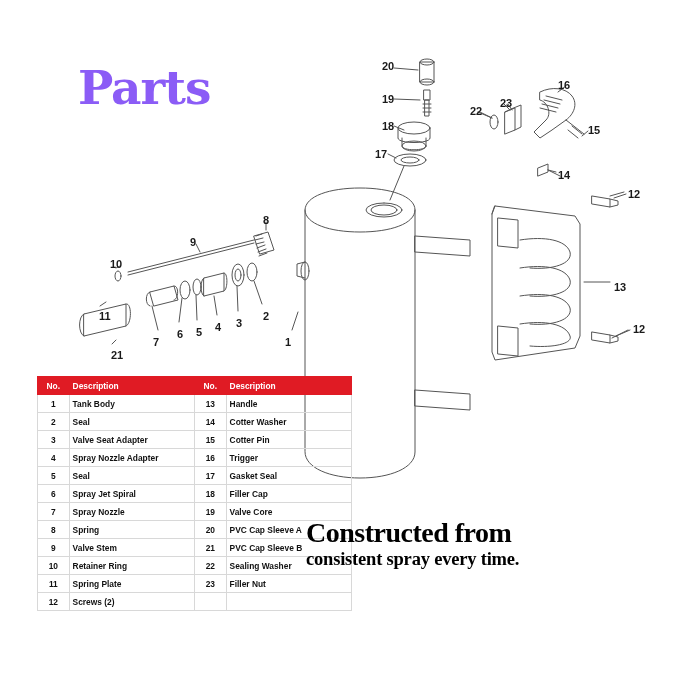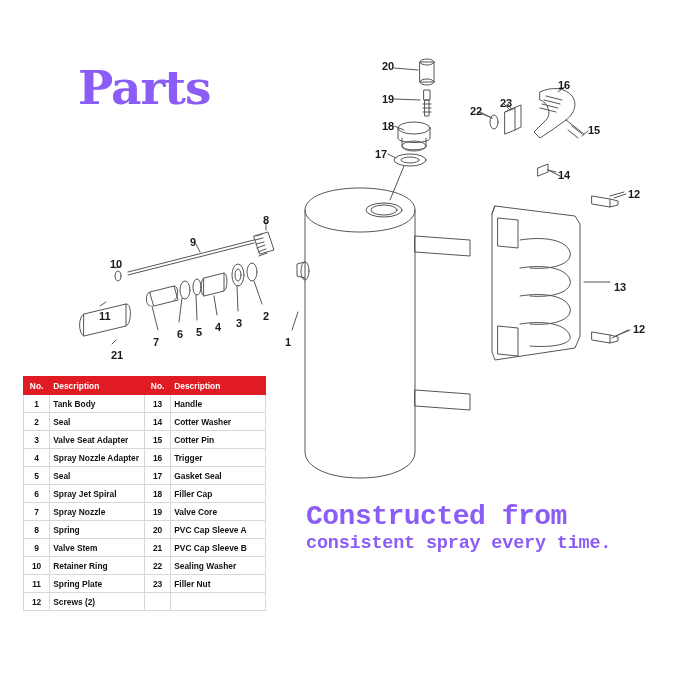--- a/index.html
+++ b/index.html
@@ -28,22 +28,22 @@
     position:absolute;
     font-family:"Liberation Sans", sans-serif;
     font-size:11px;
     font-weight:bold;
     color:#1a1a1a;
     white-space:nowrap;
   }
 
   
   #parts-table{
-    position:absolute;left:23px;top:376px;
-    width:243px;
+    position:absolute;left:37px;top:376px;
+    width:315px;
     border-collapse:collapse;
     font-size:8.4px;
     color:#111;
   }
   #parts-table td,#parts-table th{
     border:1px solid #d8d8d8;
     padding:2px 3px;
     height:13px;
     line-height:12px;
   }
@@ -59,23 +59,23 @@
     text-align:center;
     font-weight:bold;
     width:22px;
   }
   #parts-table th.no{text-align:center;width:22px;}
   #parts-table td.desc{font-weight:bold;width:108px;}
   #parts-table td.empty{border:1px solid #d8d8d8;background:#fff;}
 
   
   #promo{
-    position:absolute;left:306px;top:502px;width:390px;
-    color:#8b5cf6;
-    font-family:Liberation Mono, monospace;
+    position:absolute;left:306px;top:518px;width:390px;
+    color:#000000;
+    font-family:Liberation Serif, serif;
     font-weight:bold;
   }
   #promo .l1{font-size:28px;line-height:30px;letter-spacing:-0.5px;}
   #promo .l2,#promo .l3,#promo .l4{font-size:18.5px;line-height:23px;letter-spacing:-0.2px;}
   #promo .l2{margin-top:1px;}
 </style>
 </head>
 <body>
 
 <svg class="canvas" viewBox="0 0 700 700" xmlns="http://www.w3.org/2000/svg">

